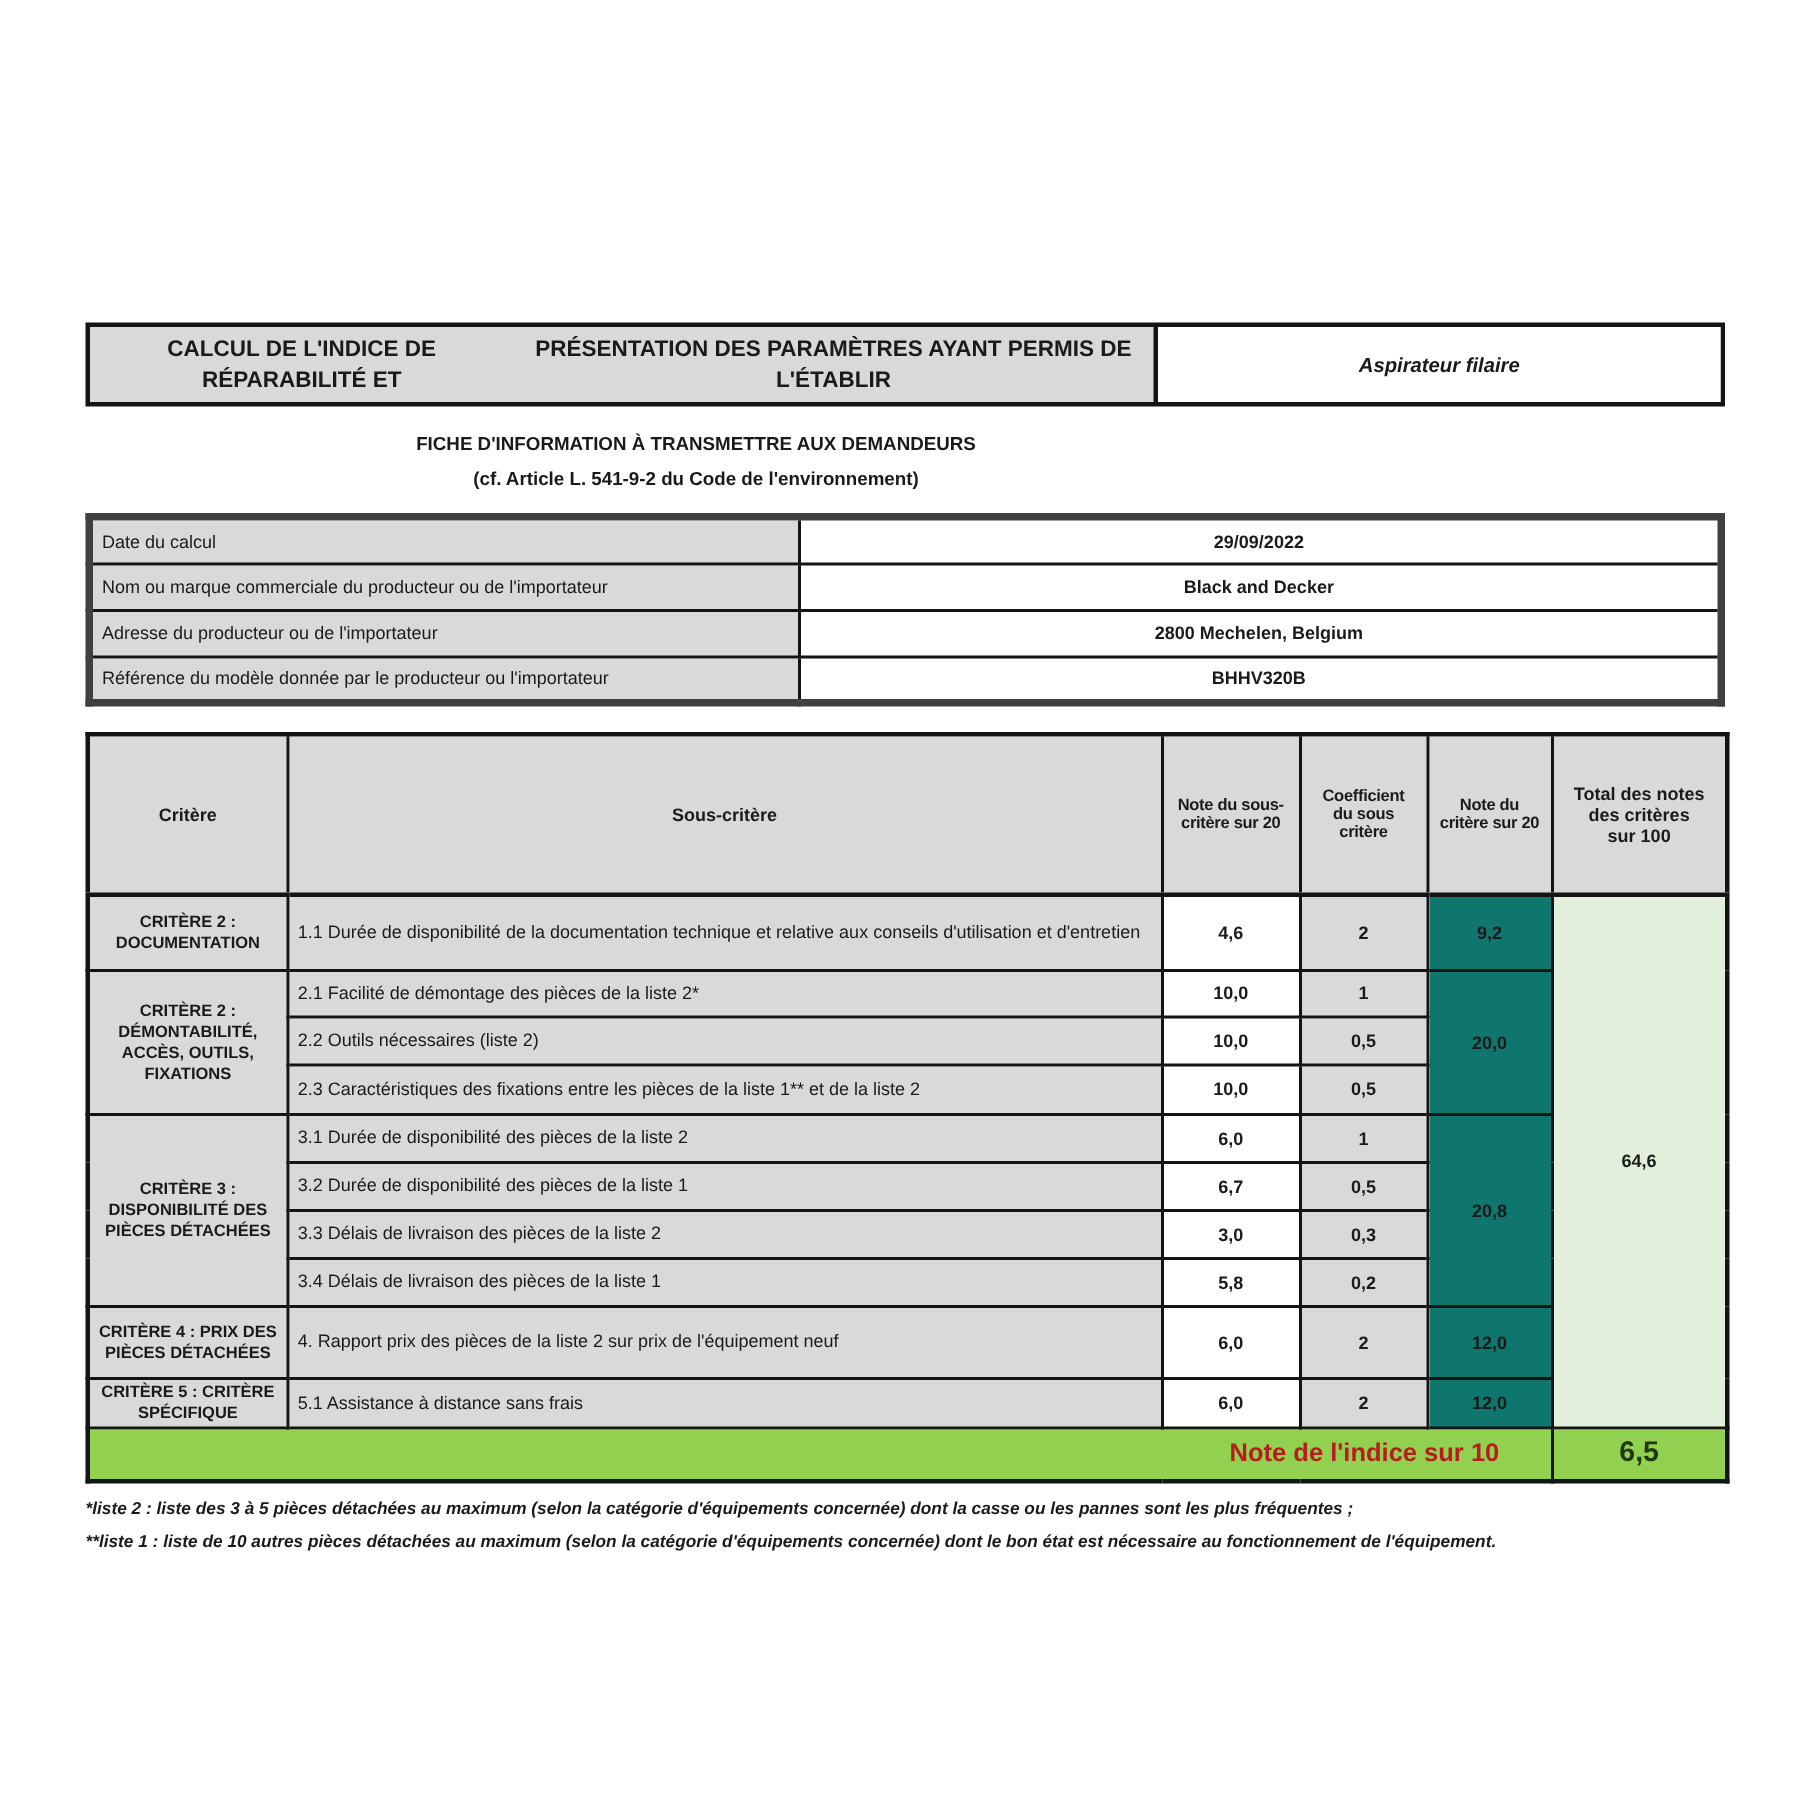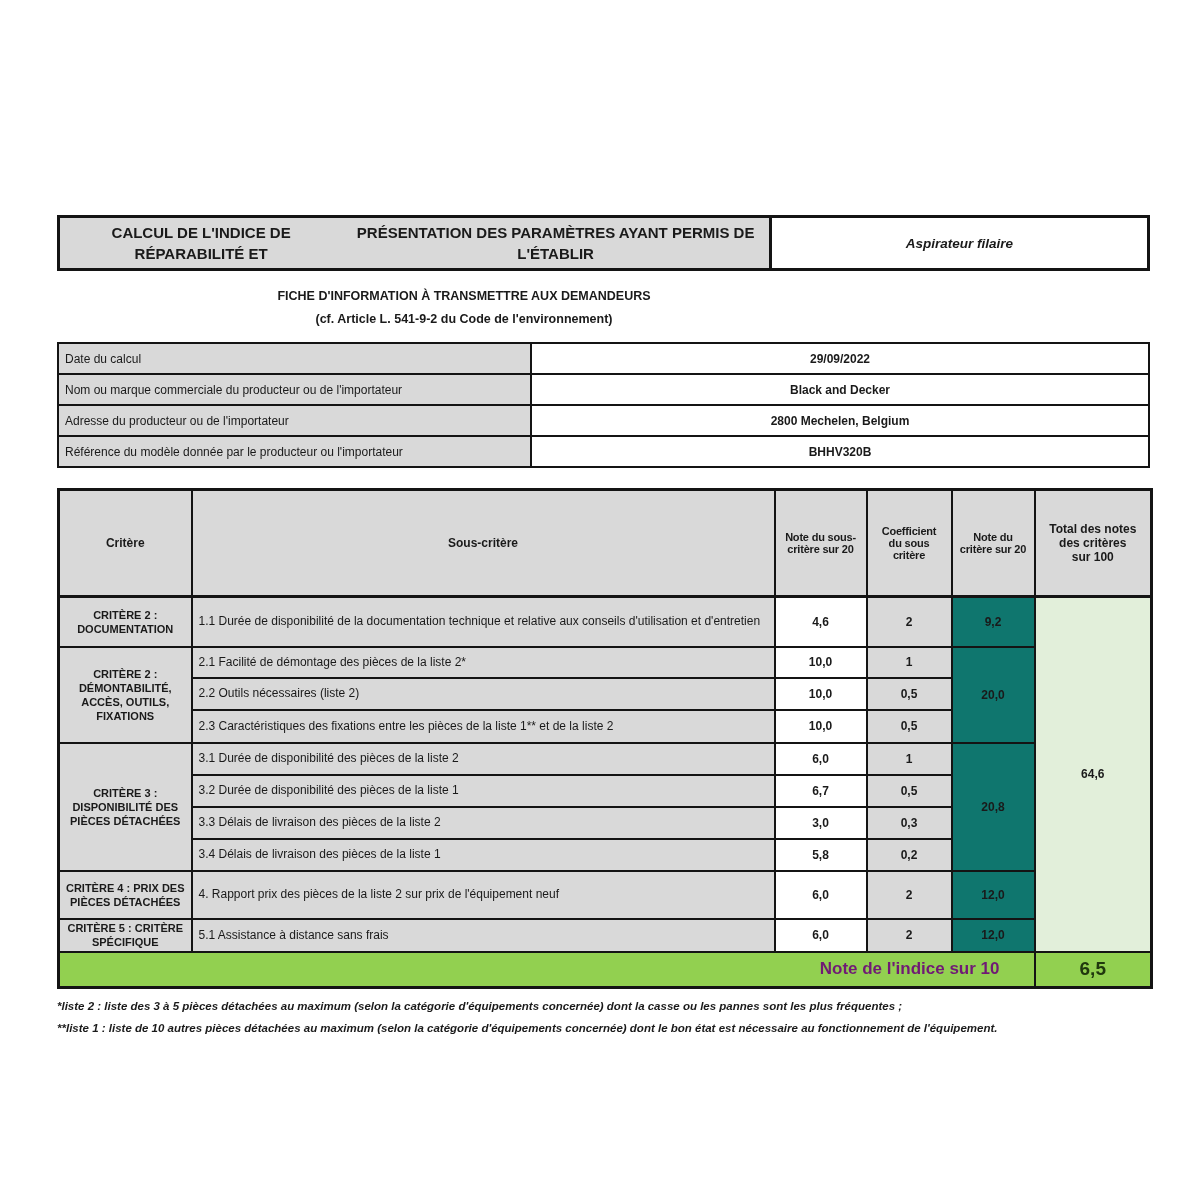--- a/index.html
+++ b/index.html
@@ -29,21 +29,21 @@
 
   
   #subtitle {
     left: 57px; top: 285px; width: 814px; text-align: center;
     font-weight: bold; font-size: 12.5px; line-height: 23px;
   }
 
   
   #info-table {
     left: 57px; top: 342px; width: 1093px;
-    border-collapse: collapse; table-layout: fixed; border: 2px solid #404040; padding-left: 24px;
+    border-collapse: collapse; table-layout: fixed; border: 5px solid #404040; padding-left: 24px;
   }
   #info-table td {
     border: 2px solid #141414; height: 31px; font-size: 12px; overflow: hidden;
   }
   #info-table .info-label { width: 473px; background: #d9d9d9; padding-left: 6px; }
   #info-table .info-value { background: #ffffff; text-align: center; font-weight: bold; }
 
   
   #score-table {
     left: 57px; top: 488px; width: 1093px;
@@ -61,21 +61,21 @@
     background: #d9d9d9; font-weight: bold; font-size: 11px; text-align: center;
     padding: 0 2px; line-height: 14px;
   }
   .c-sub  { background: #d9d9d9; font-size: 12px; text-align: left; padding: 2px 6px; line-height: 15px; }
   .c-note { background: #ffffff; font-weight: bold; font-size: 12px; text-align: center; }
   .c-coef { background: #d9d9d9; font-weight: bold; font-size: 12px; text-align: center; }
   .c-n20  { background: #0f766e; font-weight: bold; font-size: 12px; text-align: center; }
   .c-total{ background: #e2efda; font-weight: bold; font-size: 12px; text-align: center; }
   tr.group-start > td { border-top-width: 3px; }
   .index-label {
-    background: #92d050; color: #701a75; font-weight: bold; font-size: 17px;
+    background: #92d050; color: #b91c1c; font-weight: bold; font-size: 17px;
     text-align: right; padding-right: 34px;
   }
   .index-value {
     background: #92d050; color: #20380e; font-weight: bold; font-size: 19px; text-align: center;
   }
 
   
   #footnotes {
     left: 57px; top: 995px; width: 1100px;
     font-size: 11.5px; font-weight: bold; font-style: italic; line-height: 22px;

